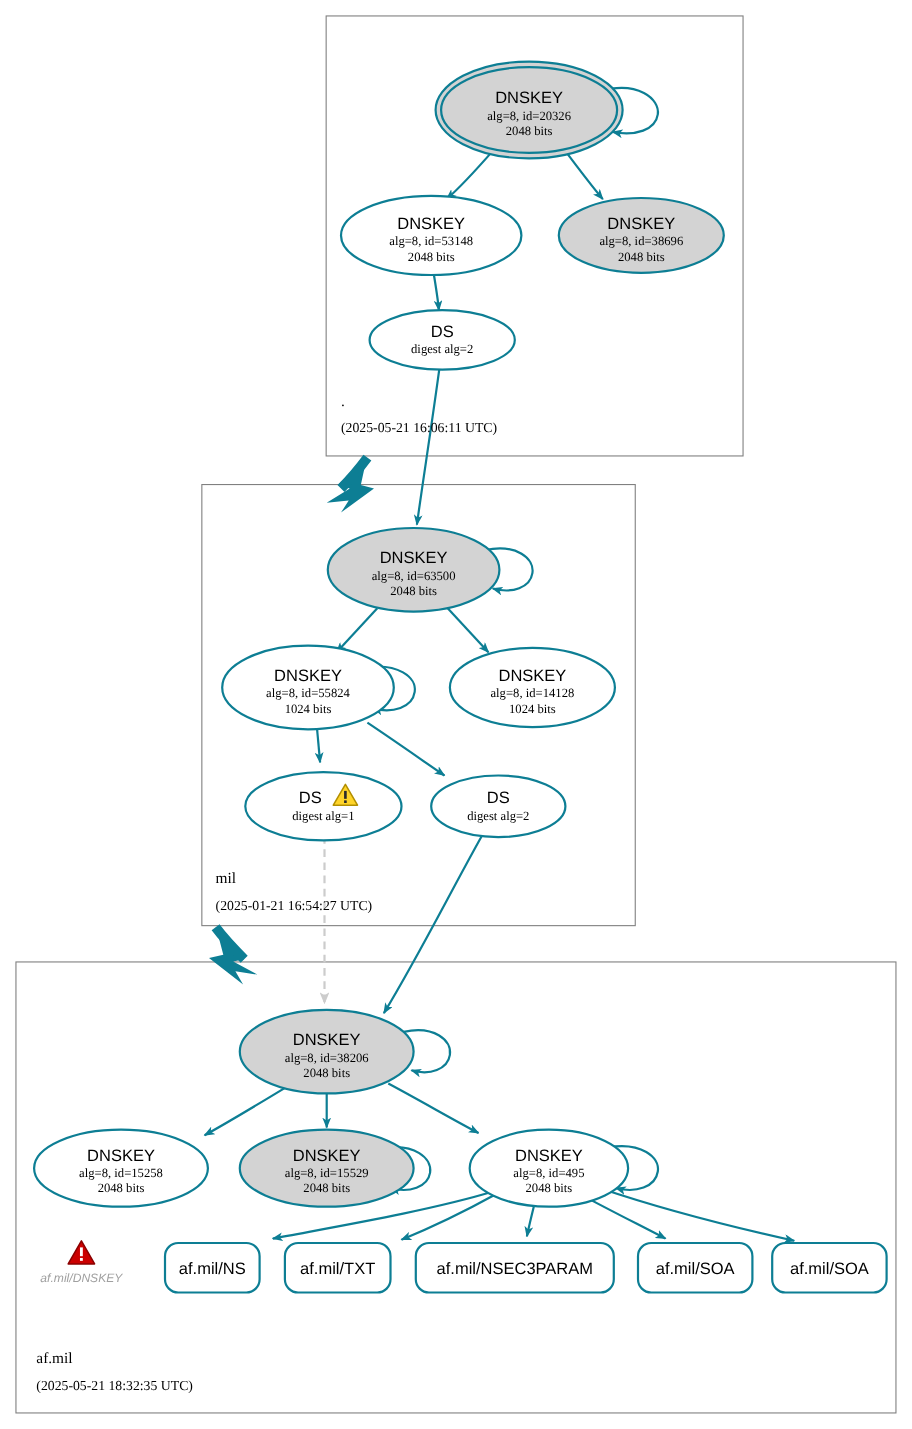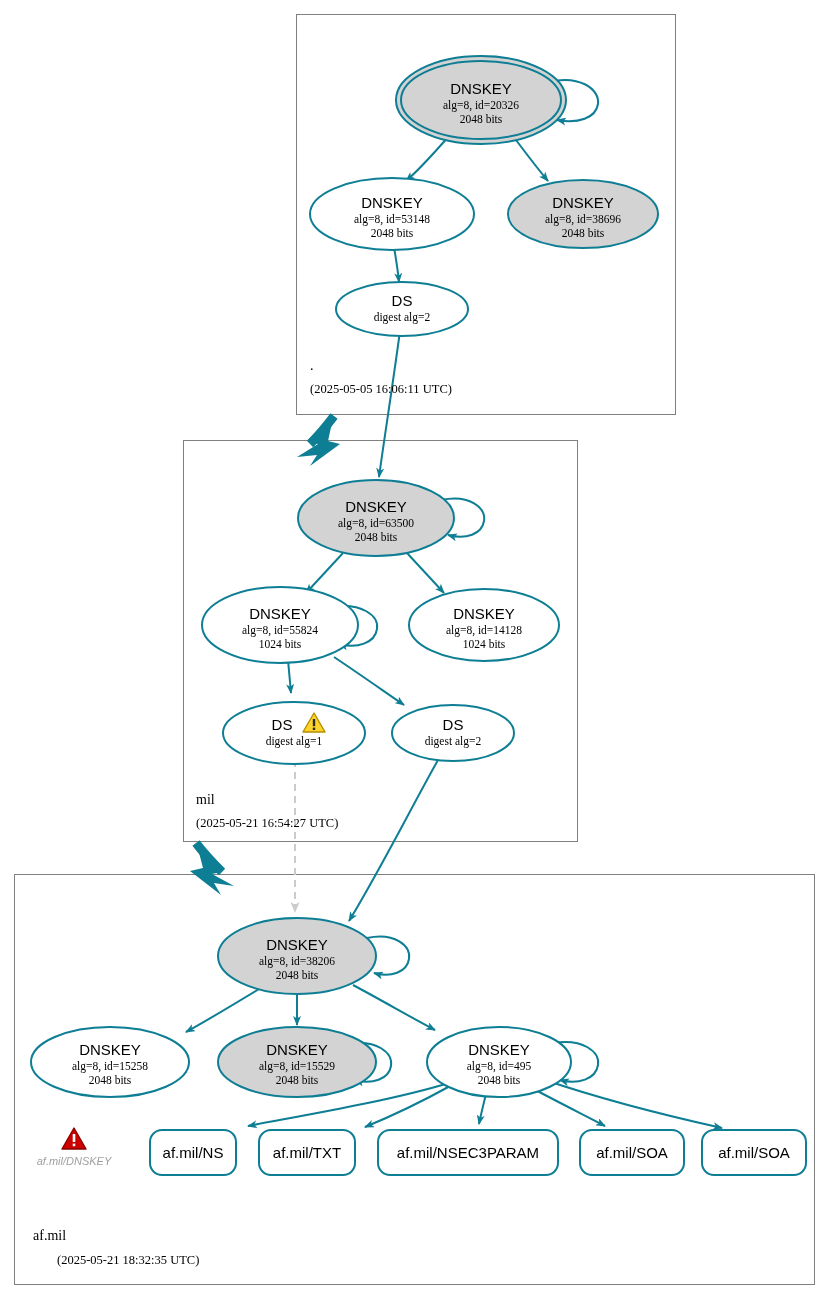--- a/index.html
+++ b/index.html
@@ -209,21 +209,21 @@
     <g transform="translate(62,1128)">
       <path d="M12,0 L24,21 L0,21 Z" fill="#cc0000" stroke="#8b0000" stroke-width="1.4" stroke-linejoin="round"></path>
       <rect x="10.7" y="6" width="2.6" height="8" fill="#ffffff"></rect>
       <rect x="10.7" y="15.6" width="2.6" height="2.6" fill="#ffffff"></rect>
     </g>
     <text class="err-label" x="74" y="1165" text-anchor="middle">af.mil/DNSKEY</text>
   </g>
 </svg>
 
 <div class="zone-label zone-name" style="left:310px; top:358px;">.</div>
-<div class="zone-label zone-time" style="left:310px; top:382px;">(2025-05-05 16:06:11 UTC)</div>
+<div class="zone-label zone-time" style="left:310px; top:382px;">(2025-05-21 16:06:11 UTC)</div>
 
 <div class="zone-label zone-name" style="left:196px; top:792px;">mil</div>
-<div class="zone-label zone-time" style="left:196px; top:816px;">(2025-05-21 16:54:27 UTC)</div>
+<div class="zone-label zone-time" style="left:196px; top:816px;">(2025-01-21 16:54:27 UTC)</div>
 
 <div class="zone-label zone-name" style="left:33px; top:1228px;text-align:right;">af.mil</div>
-<div class="zone-label zone-time" style="left:33px; top:1253px;margin-left:24px;">(2025-05-21 18:32:35 UTC)</div>
+<div class="zone-label zone-time" style="left:33px; top:1253px;">(2025-05-21 18:32:35 UTC)</div>
 
 </div>
 
 </body></html>

